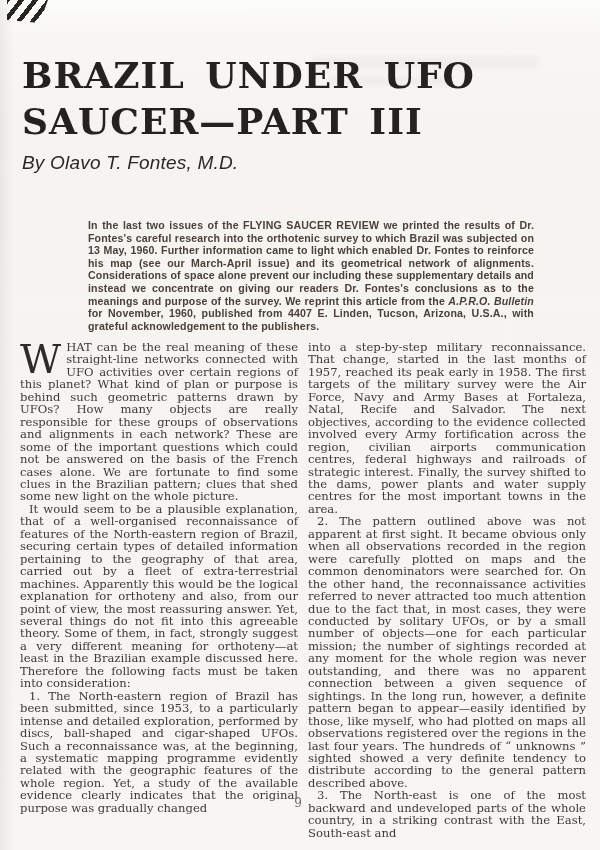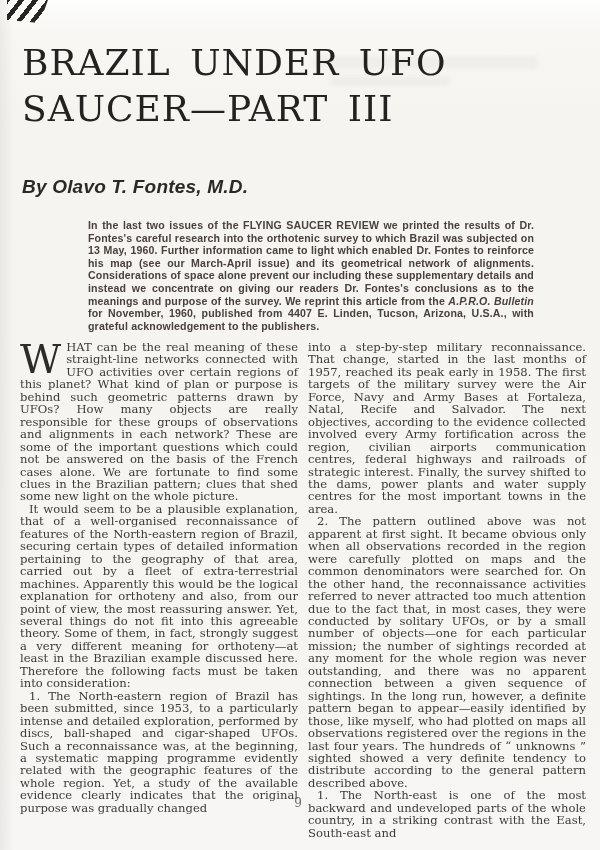--- a/index.html
+++ b/index.html
@@ -18,28 +18,28 @@
     position:absolute;left:7px;top:-3px;width:42px;height:26px;
     background:repeating-linear-gradient(128deg,#17140f 0 4.5px,rgba(0,0,0,0) 4.5px 11px);
     clip-path:polygon(0 0,100% 0,78% 100%,0 88%);
     opacity:.92;
   }
   .bleed{position:absolute;background:rgba(125,112,100,0.055);filter:blur(2px);border-radius:3px;}
   .bleed.b1{right:62px;top:56px;width:225px;height:13px;}
   .bleed.b2{right:150px;top:76px;width:120px;height:10px;}
 
   .title{
-    position:absolute;left:22px;top:40px;width:560px;
-    font-family:"DejaVu Serif",serif;font-weight:normal;
+    position:absolute;left:22px;top:52px;width:560px;
+    font-family:"DejaVu Serif",serif;font-weight:bold;
     font-size:36px;line-height:46px;letter-spacing:1px;word-spacing:7px;
     color:#242220;
   }
   .byline{
-    position:absolute;left:22px;top:176px;width:400px;
-    font-family:"Liberation Sans",sans-serif;font-weight:bold;font-style:italic;
+    position:absolute;left:22px;top:152px;width:400px;
+    font-family:"Liberation Sans",sans-serif;font-weight:normal;font-style:italic;
     font-size:19px;color:#2b2926;letter-spacing:0.2px;
   }
   .intro{
     position:absolute;left:88px;top:219px;width:446px;
     font-family:"Liberation Sans",sans-serif;font-weight:bold;
     font-size:10.6px;line-height:12.6px;letter-spacing:0.15px;
     text-align:justify;color:#4b403a;
   }
   .intro .it{font-style:italic;}
   .columns{
@@ -78,19 +78,19 @@
 
   <div class="columns">
     <div class="col">
       <p><span class="dropcap">W</span><span>HAT can be the real meaning of these straight-line networks connected with UFO activities over certain regions of this planet? What kind of plan or purpose is behind such geometric patterns drawn by UFOs? How many objects are really responsible for these groups of observations and alignments in each network? These are some of the important questions which could not be answered on the basis of the French cases alone. We are fortunate to find some clues in the Brazilian pattern; clues that shed some new light on the whole picture.</span></p>
       <p class="indent">It would seem to be a plausible explanation, that of a well-organised reconnaissance of features of the North-eastern region of Brazil, securing certain types of detailed information pertaining to the geography of that area, carried out by a fleet of extra-terrestrial machines. Apparently this would be the logical explanation for orthoteny and also, from our point of view, the most reassuring answer. Yet, several things do not fit into this agreeable theory. Some of them, in fact, strongly suggest a very different meaning for orthoteny—at least in the Brazilian example discussed here. Therefore the following facts must be taken into consideration:</p>
       <p class="indent">1. The North-eastern region of Brazil has been submitted, since 1953, to a particularly intense and detailed exploration, performed by discs, ball-shaped and cigar-shaped UFOs. Such a reconnaissance was, at the beginning, a systematic mapping programme evidently related with the geographic features of the whole region. Yet, a study of the available evidence clearly indicates that the original purpose was gradually changed</p>
     </div>
     <div class="col">
       <p>into a step-by-step military reconnaissance. That change, started in the last months of 1957, reached its peak early in 1958. The first targets of the military survey were the Air Force, Navy and Army Bases at Fortaleza, Natal, Recife and Salvador. The next objectives, according to the evidence collected involved every Army fortification across the region, civilian airports communication centres, federal highways and railroads of strategic interest. Finally, the survey shifted to the dams, power plants and water supply centres for the most important towns in the area.</p>
       <p class="indent">2. The pattern outlined above was not apparent at first sight. It became obvious only when all observations recorded in the region were carefully plotted on maps and the common denominators were searched for. On the other hand, the reconnaissance activities referred to never attracted too much attention due to the fact that, in most cases, they were conducted by solitary UFOs, or by a small number of objects—one for each particular mission; the number of sightings recorded at any moment for the whole region was never outstanding, and there was no apparent connection between a given sequence of sightings. In the long run, however, a definite pattern began to appear—easily identified by those, like myself, who had plotted on maps all observations registered over the regions in the last four years. The hundreds of “ unknowns ” sighted showed a very definite tendency to distribute according to the general pattern described above.</p>
-      <p class="indent">1. The North-east is one of the most backward and undeveloped parts of the whole country, in a striking contrast with the East, South-east and</p>
+      <p class="indent">3. The North-east is one of the most backward and undeveloped parts of the whole country, in a striking contrast with the East, South-east and</p>
     </div>
   </div>
 
   <div class="pageno">9</div>
 
 </div>
 
 </body></html>

